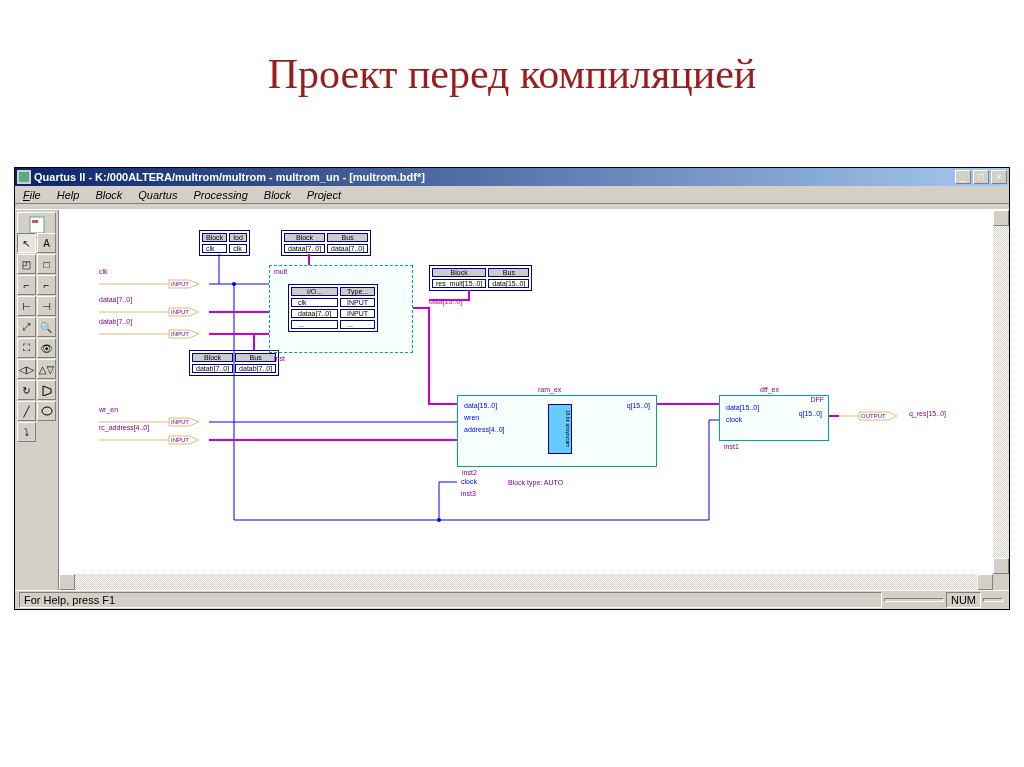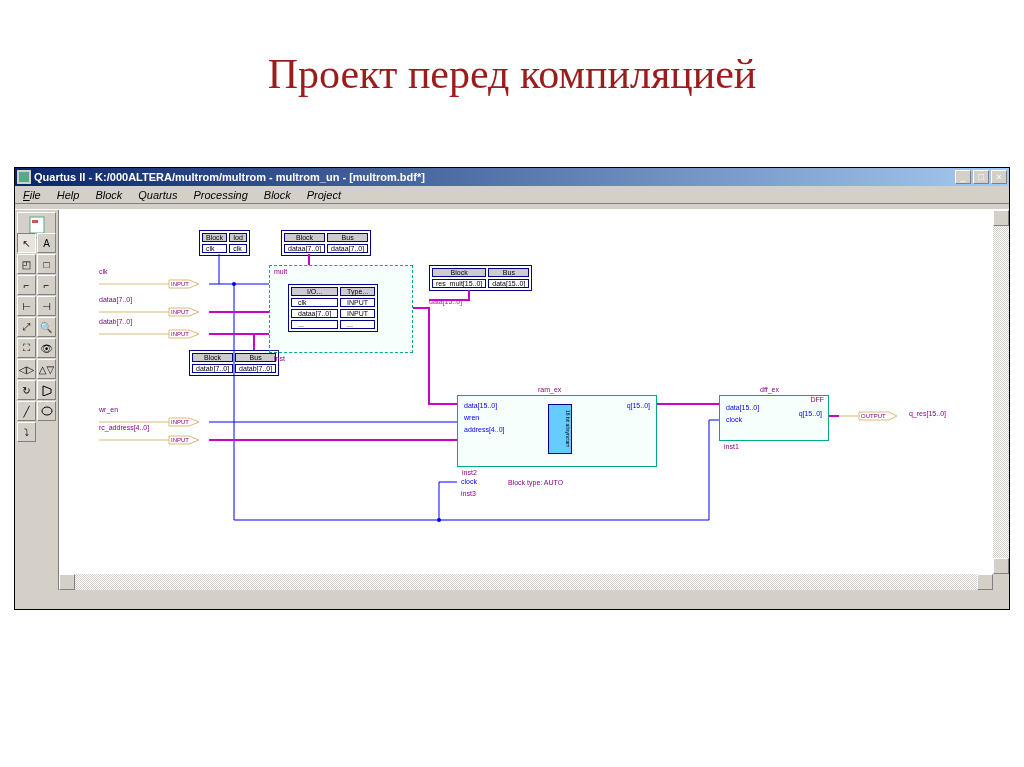--- a/index.html
+++ b/index.html
@@ -296,13 +296,19 @@
       </div>
       <div class="scroll-h">
         <div class="scroll-btn"></div>
         <div class="scroll-track"></div>
         <div class="scroll-btn"></div>
         <div style="width:16px;background:#d4d0c8;"></div>
       </div>
     </div>
   </div>
 
+  <div class="statusbar">
+    <div class="status-cell status-main">For Help, press F1</div>
+    <div class="status-cell" style="width:60px;"></div>
+    <div class="status-cell">NUM</div>
+    <div class="status-cell" style="width:20px;"></div>
+  </div>
 </div>
 
 </body></html>

